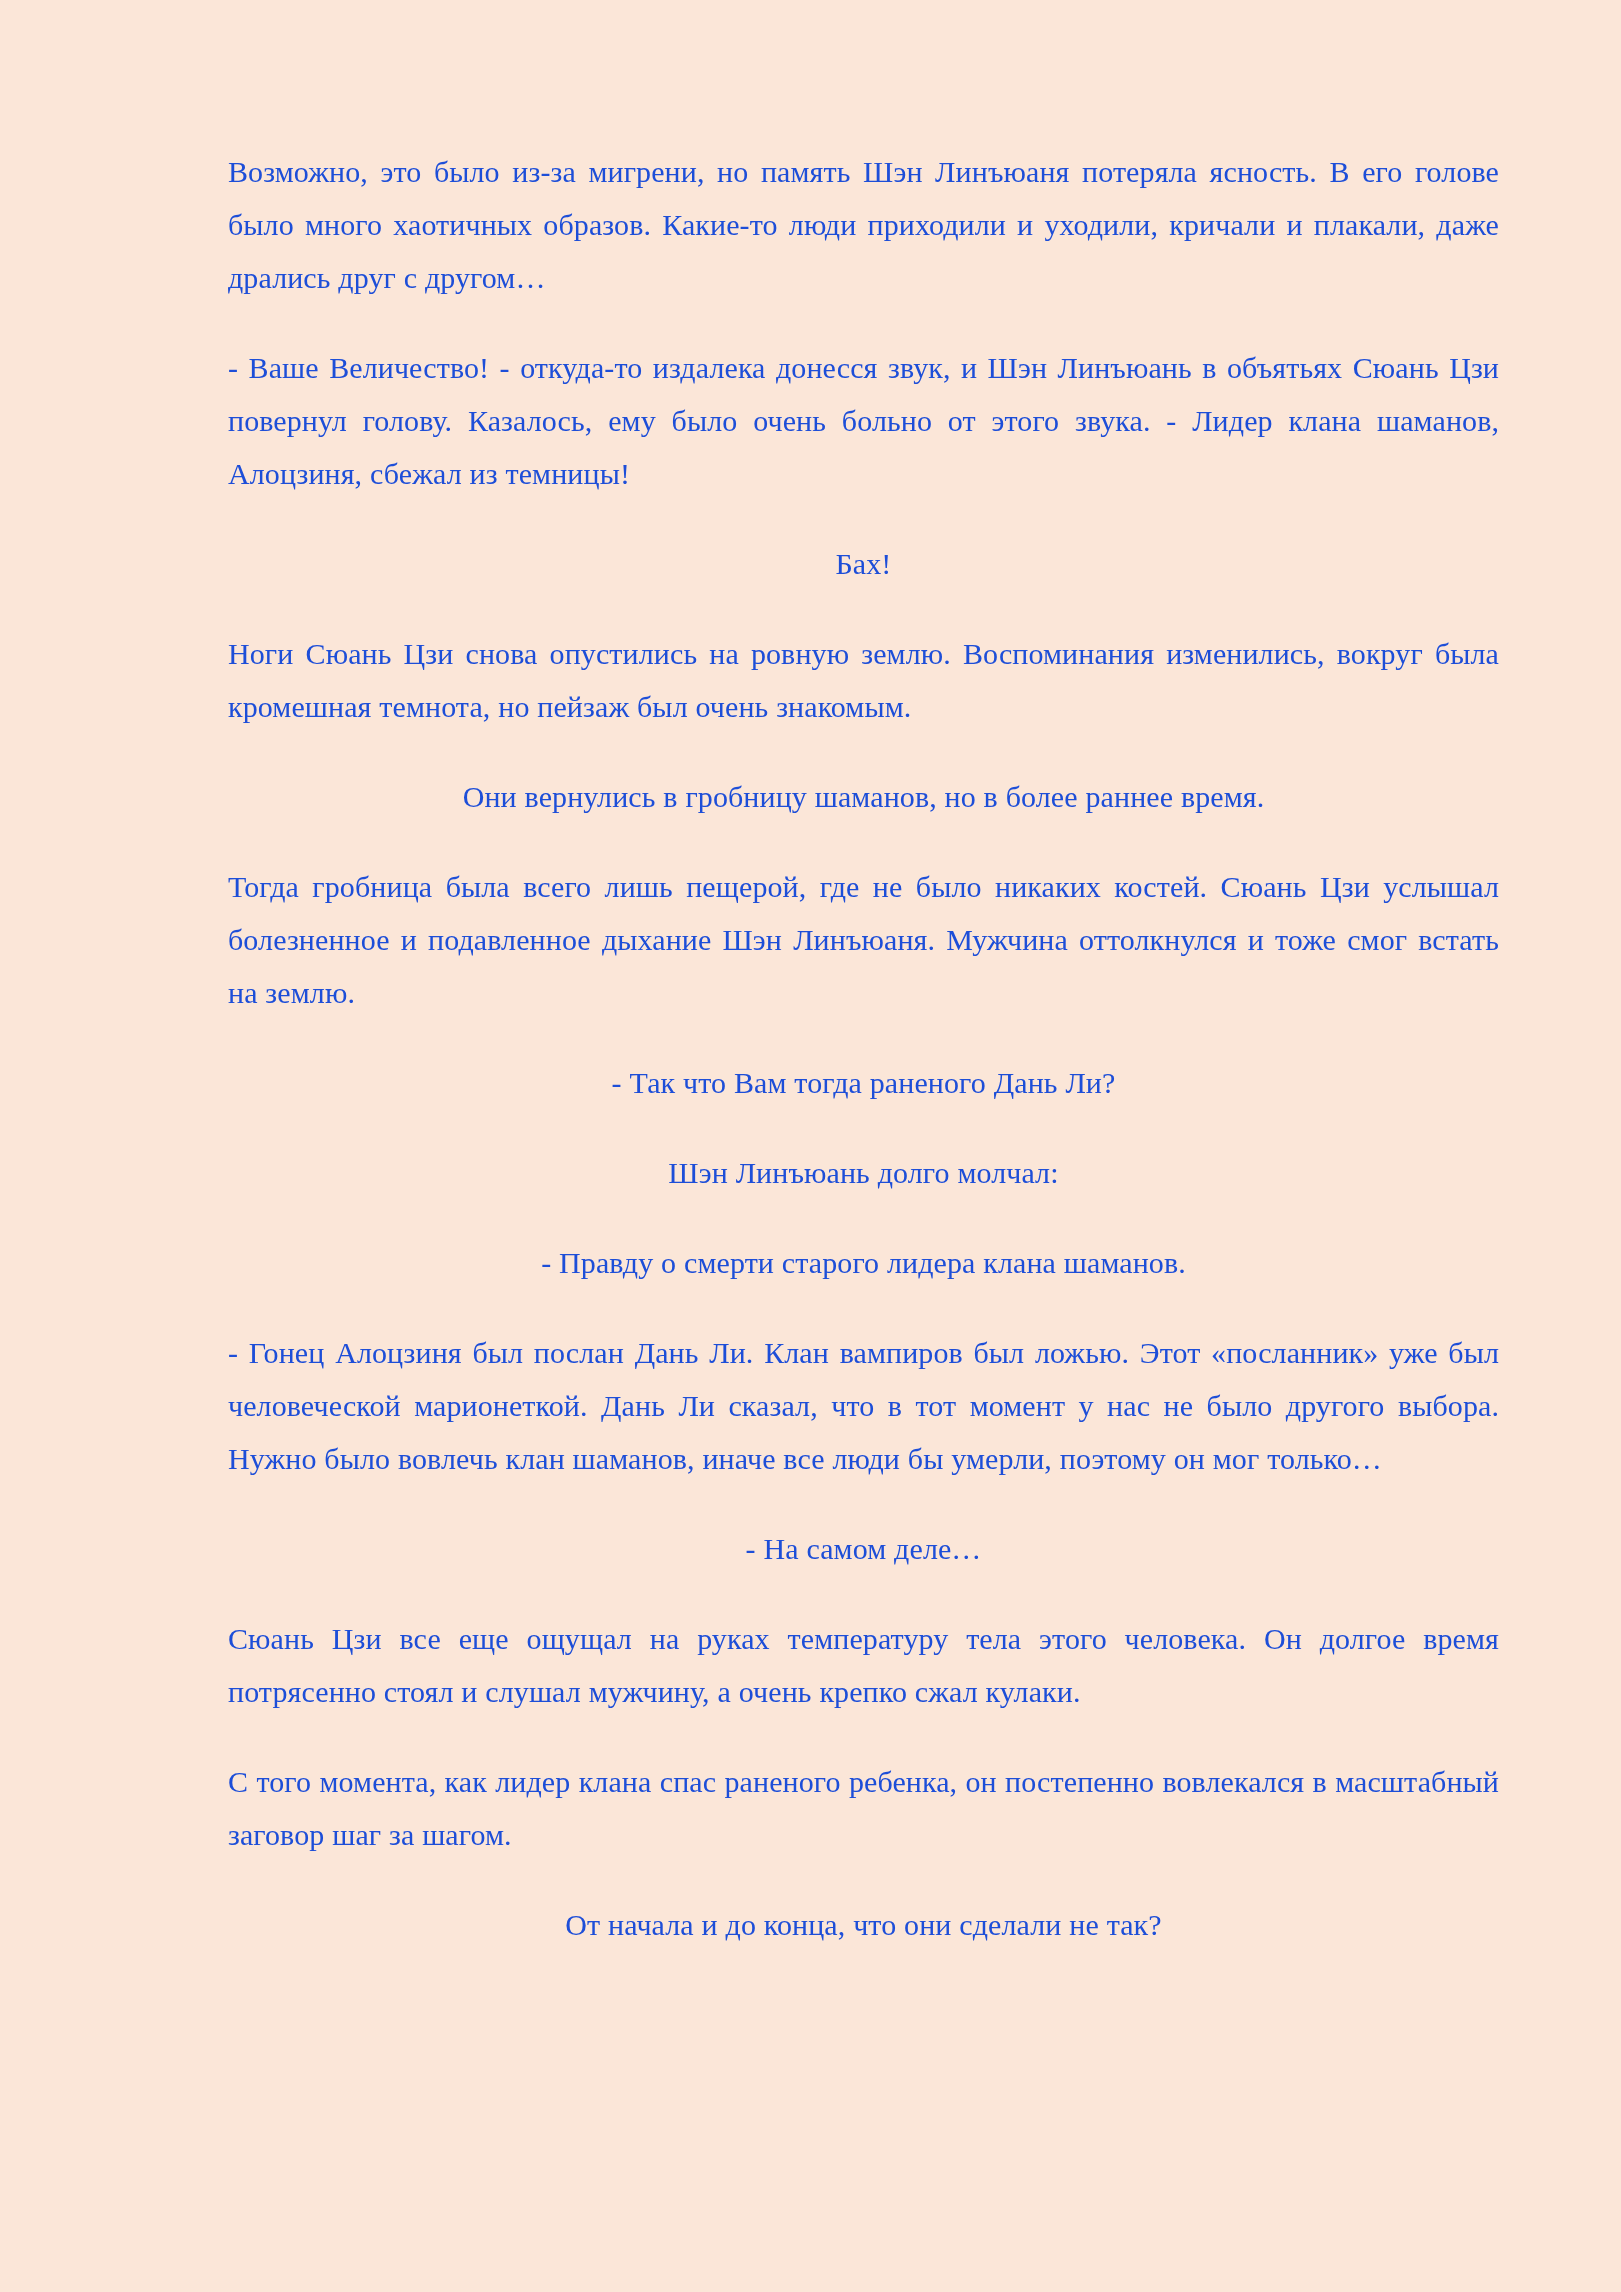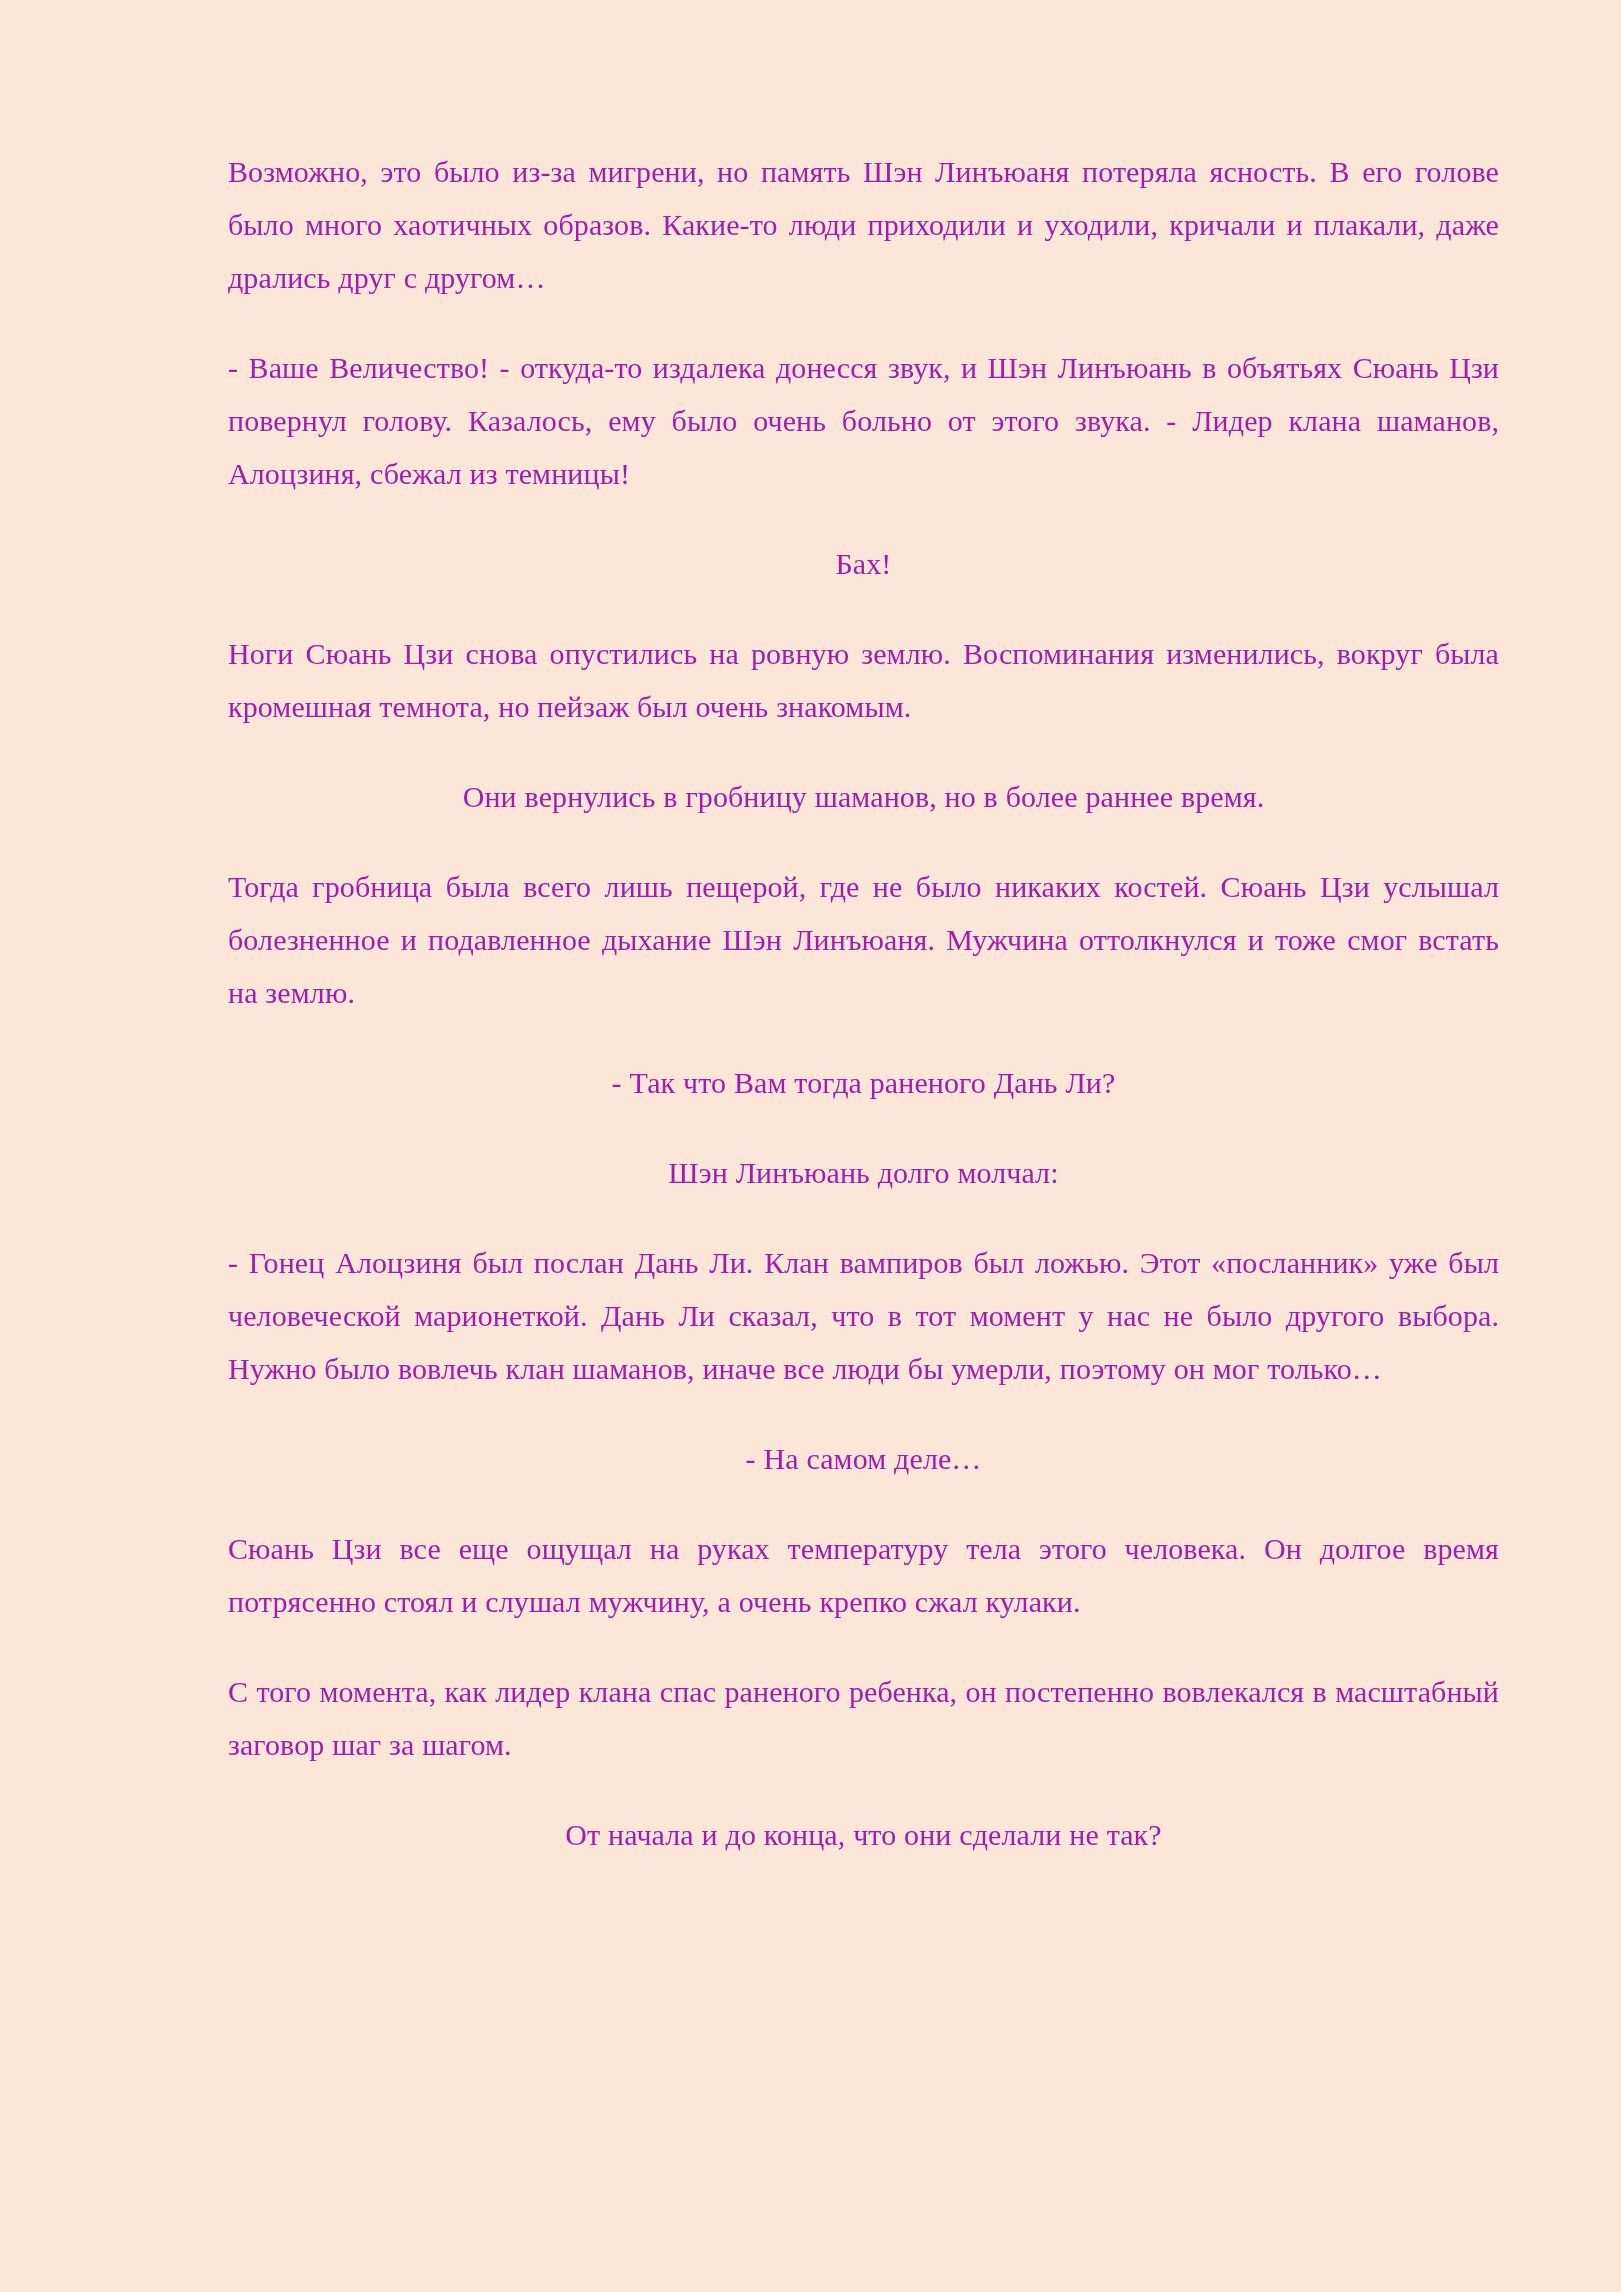--- a/index.html
+++ b/index.html
@@ -32,21 +32,21 @@
     top: 145px;
     width: 1271px;
   }
 
   .para {
     margin: 0 0 37px 0;
     font-size: 30px;
     line-height: 53px;
     text-align: justify;
     text-justify: inter-word;
-    color: #a21caf;
+    color: #1d4ed8;
     letter-spacing: 0.1px;
     word-spacing: 0.2px;
     hyphens: none;
     -webkit-hyphens: none;
   }
 
   
   .para:last-child {
     margin-bottom: 0;
   }
@@ -63,20 +63,21 @@
   <article id="content">
 
     <p class="para">Возможно, это было из-за мигрени, но память Шэн Линъюаня потеряла ясность. В его голове было много хаотичных образов. Какие-то люди приходили и уходили, кричали и плакали, даже дрались друг с другом…</p>
     <p class="para">- Ваше Величество! - откуда-то издалека донесся звук, и Шэн Линъюань в объятьях Сюань Цзи повернул голову. Казалось, ему было очень больно от этого звука. - Лидер клана шаманов, Алоцзиня, сбежал из темницы!</p>
     <p class="para short">Бах!</p>
     <p class="para">Ноги Сюань Цзи снова опустились на ровную землю. Воспоминания изменились, вокруг была кромешная темнота, но пейзаж был очень знакомым.</p>
     <p class="para short">Они вернулись в гробницу шаманов, но в более раннее время.</p>
     <p class="para">Тогда гробница была всего лишь пещерой, где не было никаких костей. Сюань Цзи услышал болезненное и подавленное дыхание Шэн Линъюаня. Мужчина оттолкнулся и тоже смог встать на землю.</p>
     <p class="para short">- Так что Вам тогда раненого Дань Ли?</p>
     <p class="para short">Шэн Линъюань долго молчал:</p>
+    <p class="para short">- Правду о смерти старого лидера клана шаманов.</p>
     <p class="para">- Гонец Алоцзиня был послан Дань Ли. Клан вампиров был ложью. Этот «посланник» уже был человеческой марионеткой. Дань Ли сказал, что в тот момент у нас не было другого выбора. Нужно было вовлечь клан шаманов, иначе все люди бы умерли, поэтому он мог только…</p>
     <p class="para short">- На самом деле…</p>
     <p class="para">Сюань Цзи все еще ощущал на руках температуру тела этого человека. Он долгое время потрясенно стоял и слушал мужчину, а очень крепко сжал кулаки.</p>
     <p class="para">С того момента, как лидер клана спас раненого ребенка, он постепенно вовлекался в масштабный заговор шаг за шагом.</p>
     <p class="para short">От начала и до конца, что они сделали не так?</p>
 
   </article>
 </div>
 
 

